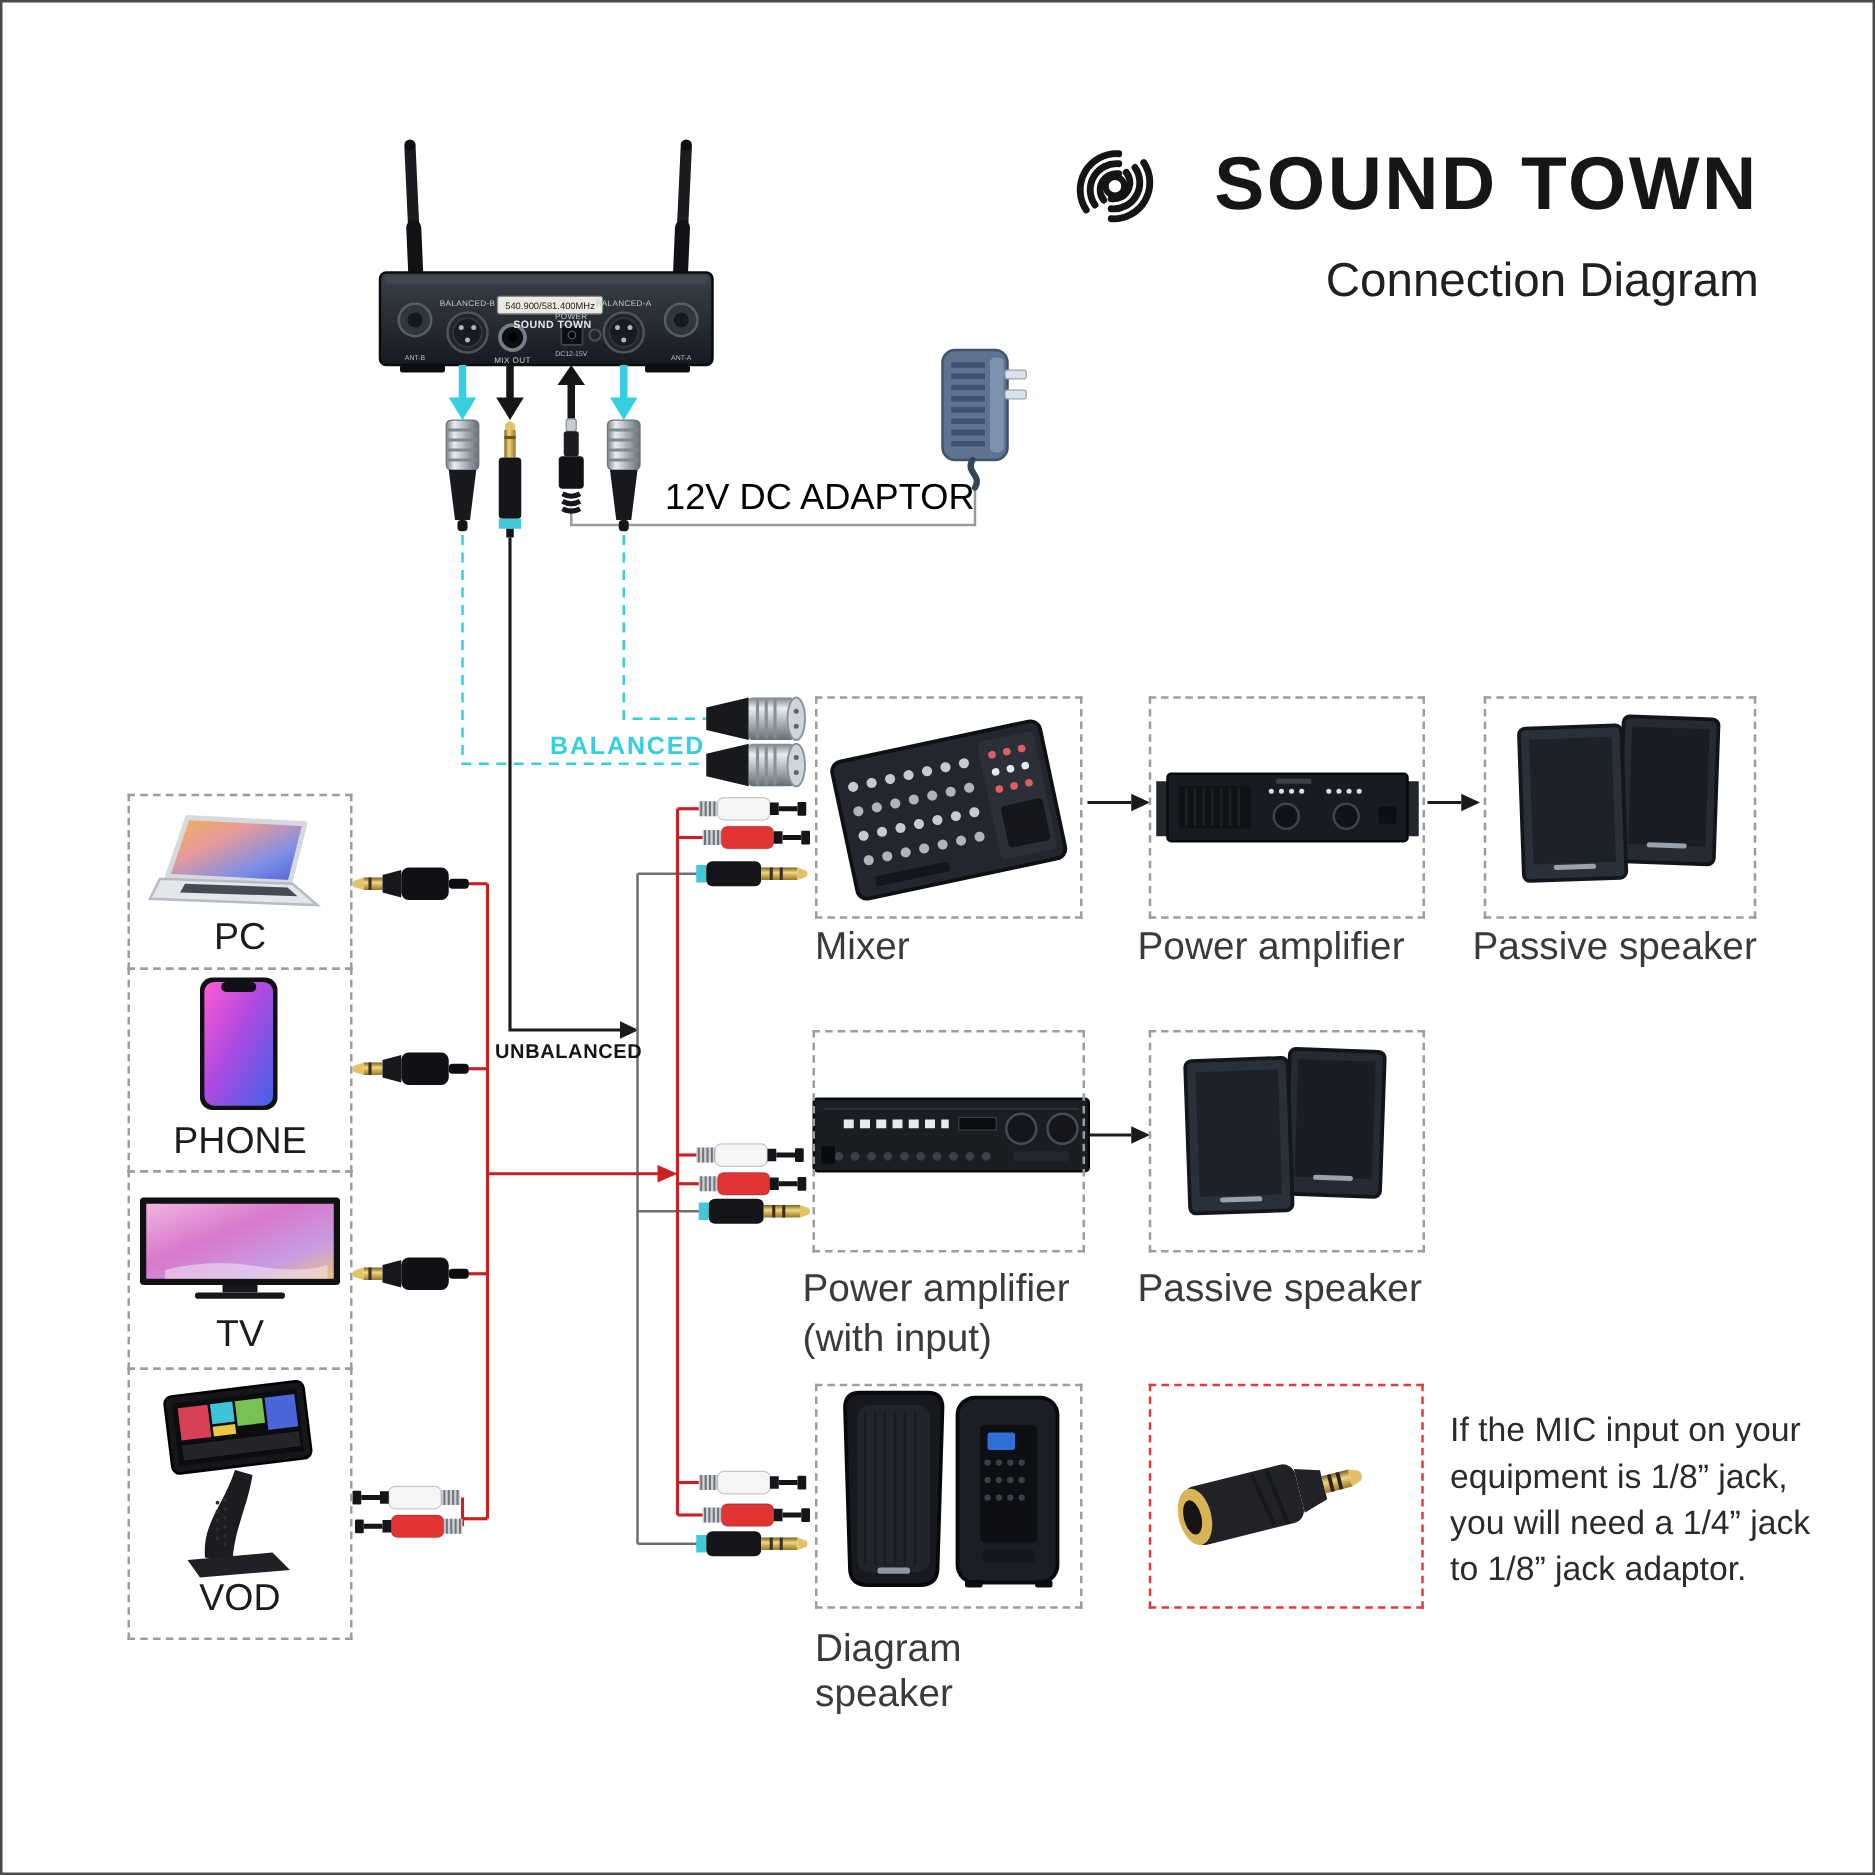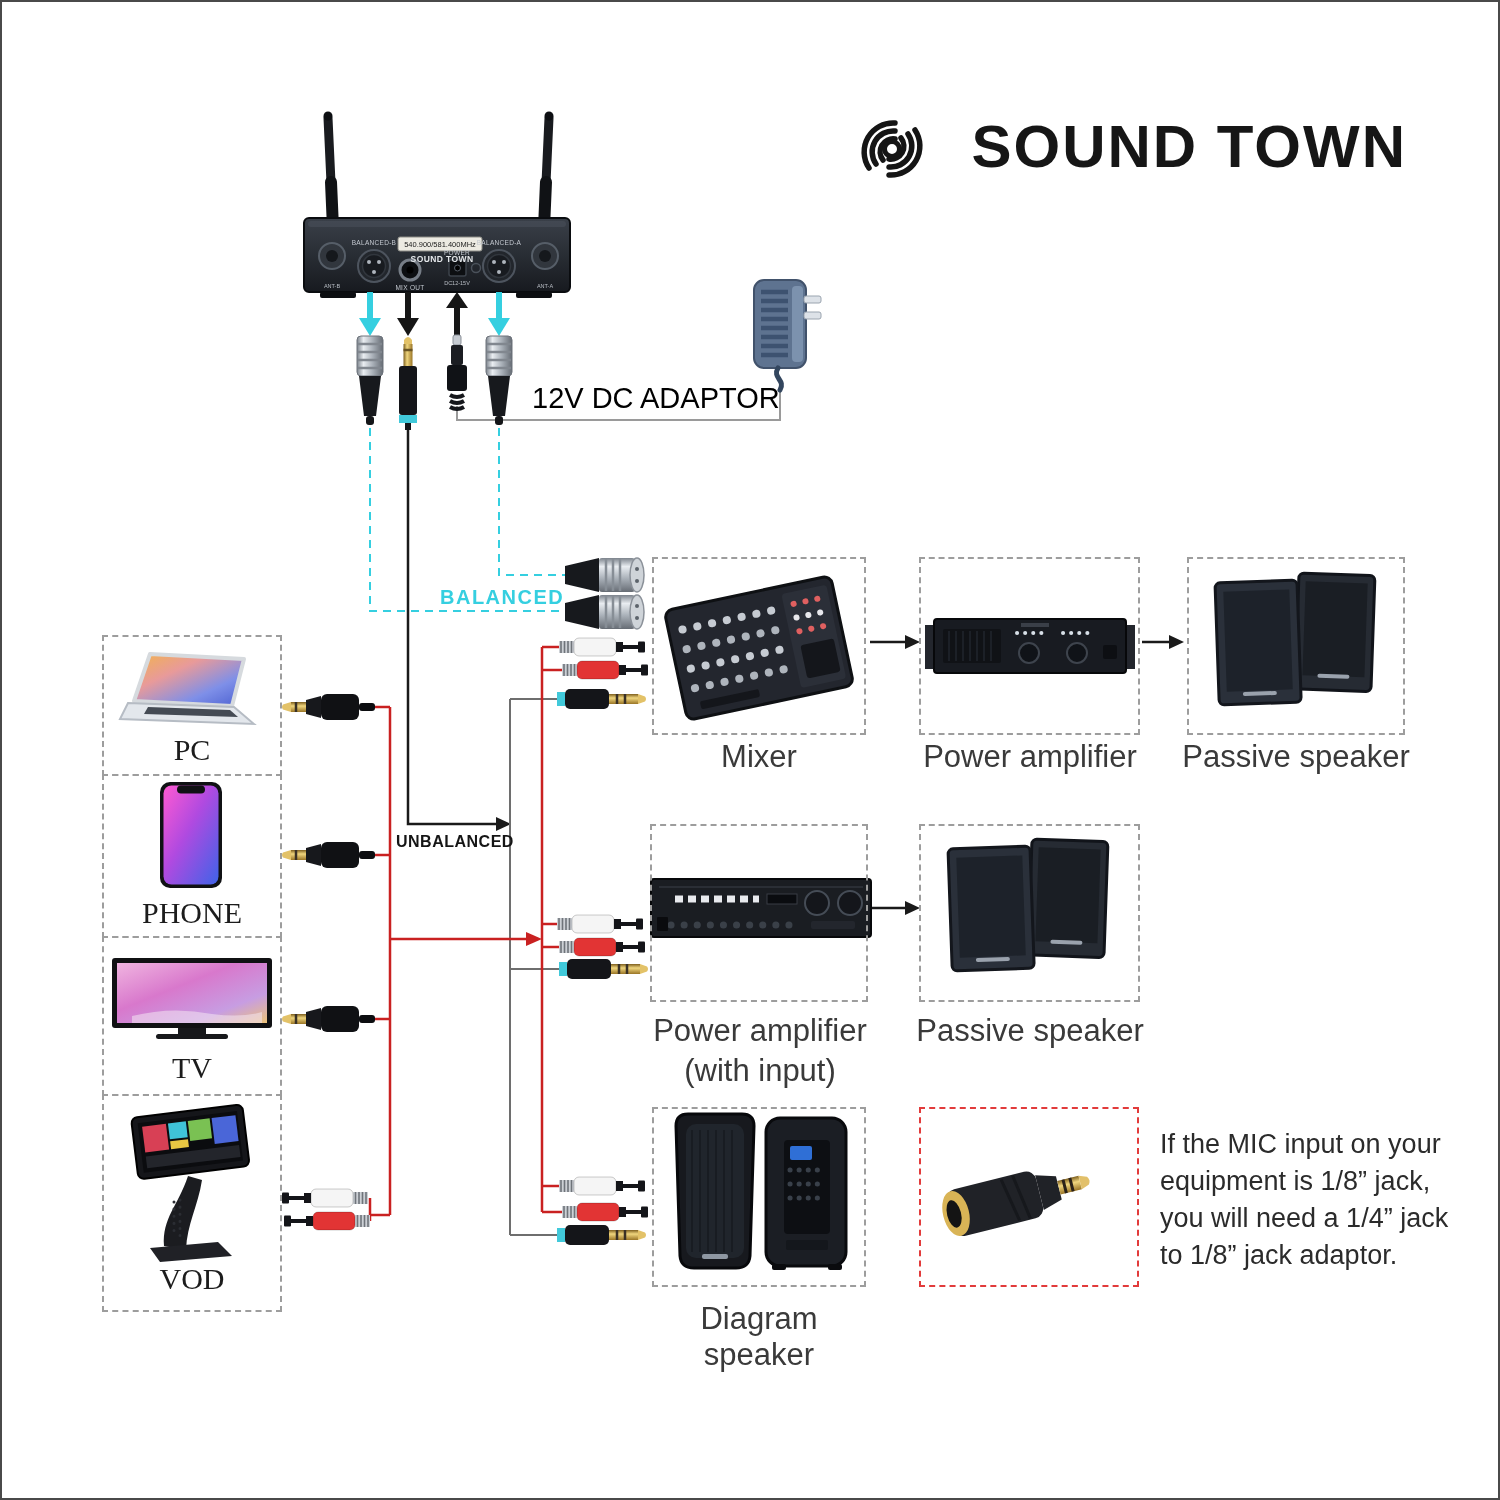--- a/index.html
+++ b/index.html
@@ -1,20 +1,20 @@
 <!DOCTYPE html>
 <html><head>
 <meta charset="utf-8">
 <style>
   html,body{margin:0;padding:0;background:#ffffff;}
   #canvas{position:relative;width:1500px;height:1500px;background:#fff;border:2px solid #4a4a4a;box-sizing:border-box;overflow:hidden;font-family:"Liberation Sans",sans-serif;}
   #art{position:absolute;left:0;top:0;}
   .lbl{position:absolute;color:#3a3a3a;}
-  .box-label{font-size:31px;text-align:center;color:#3a3a3a;}
-  .dev-label{font-size:30px;text-align:center;color:#1c1c1c;font-family:Liberation Serif, serif;}
+  .box-label{font-size:31px;text-align:left;color:#3a3a3a;}
+  .dev-label{font-size:30px;text-align:center;color:#1c1c1c;}
   .dash-box{position:absolute;border:2px dashed #9d9d9d;box-sizing:border-box;}
   .dash-box.red{border-color:#e23b3b;}
   #title{left:930px;top:110px;width:475px;text-align:right;font-size:60px;font-weight:700;letter-spacing:2px;color:#161616;}
   #tagline{left:930px;top:202px;width:475px;text-align:right;font-size:38px;font-weight:400;color:#202020;}
   #adaptor-label{left:530px;top:380px;font-size:29px;color:#000000;}
   #balanced-label{left:438px;top:584px;font-size:20px;font-weight:700;letter-spacing:1.5px;color:#35cfe0;text-align:center;}
   #unbalanced-label{left:394px;top:831px;font-size:16px;font-weight:700;letter-spacing:.5px;color:#151515;}
   #note{left:1158px;top:1124px;width:345px;font-size:27px;line-height:37px;color:#2b2b2b;}
   #note span{display:block;}
   svg text{font-family:"Liberation Sans",sans-serif;}
@@ -400,20 +400,21 @@
 <div class="dash-box" style="left:100px;top:1092px;width:180px;height:218px"></div>
 <div class="dash-box" style="left:650px;top:555px;width:214px;height:178px"></div>
 <div class="dash-box" style="left:917px;top:555px;width:221px;height:178px"></div>
 <div class="dash-box" style="left:1185px;top:555px;width:218px;height:178px"></div>
 <div class="dash-box" style="left:648px;top:822px;width:218px;height:178px"></div>
 <div class="dash-box" style="left:917px;top:822px;width:221px;height:178px"></div>
 <div class="dash-box" style="left:650px;top:1105px;width:214px;height:180px"></div>
 <div class="dash-box red" style="left:917px;top:1105px;width:220px;height:180px"></div>
 
 <div class="lbl" id="title">SOUND TOWN</div>
+<div class="lbl" id="tagline">Connection Diagram</div>
 <div class="lbl" id="adaptor-label">12V DC ADAPTOR</div>
 <div class="lbl" id="balanced-label">BALANCED</div>
 <div class="lbl" id="unbalanced-label">UNBALANCED</div>
 
 <div class="lbl box-label" style="left:650px;top:737px;width:214px">Mixer</div>
 <div class="lbl box-label" style="left:908px;top:737px;width:240px">Power amplifier</div>
 <div class="lbl box-label" style="left:1176px;top:737px;width:236px">Passive speaker</div>
 <div class="lbl box-label" style="left:640px;top:1011px;width:236px">Power amplifier</div>
 <div class="lbl box-label" style="left:640px;top:1051px;width:236px">(with input)</div>
 <div class="lbl box-label" style="left:908px;top:1011px;width:240px">Passive speaker</div>

